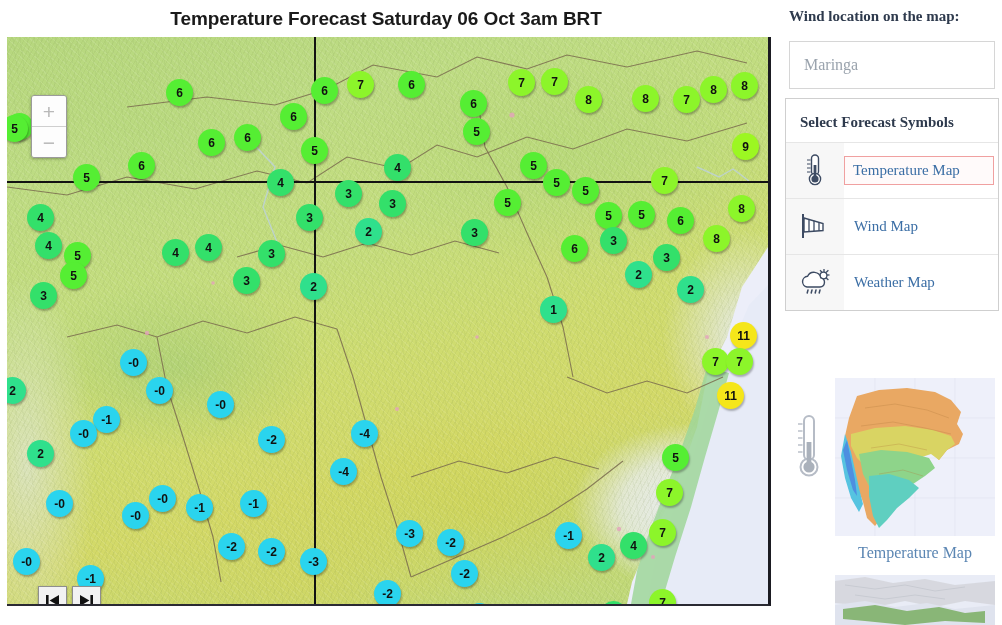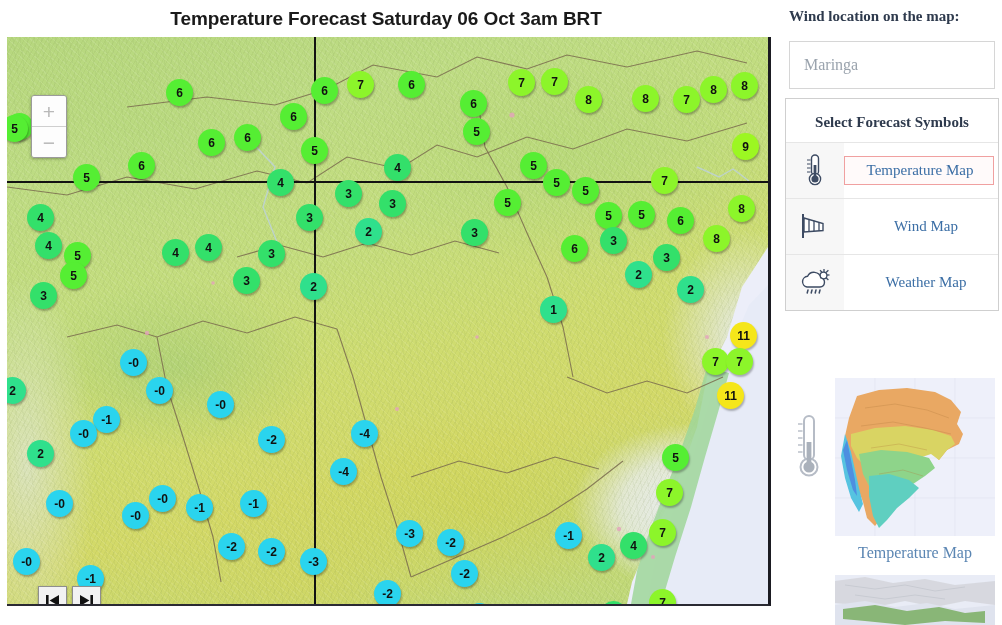--- a/index.html
+++ b/index.html
@@ -179,21 +179,20 @@
   }
   #loc-input::placeholder { color: #9aa3ad; opacity: 1; }
 
   #symbol-box {
     position: absolute;
     left: 3px; top: 98px;
     width: 214px;
     border: 1px solid #cfcfcf;
     background: #fff;
     box-sizing: border-box;
-    text-align: center;
   }
   #symbol-title {
     padding: 14px 14px 10px 14px;
     font-family: "Liberation Serif", serif;
     font-weight: bold;
     font-size: 15px;
     color: #2e3a4d;
     line-height: 1.25;
   }
   .sym-row {

